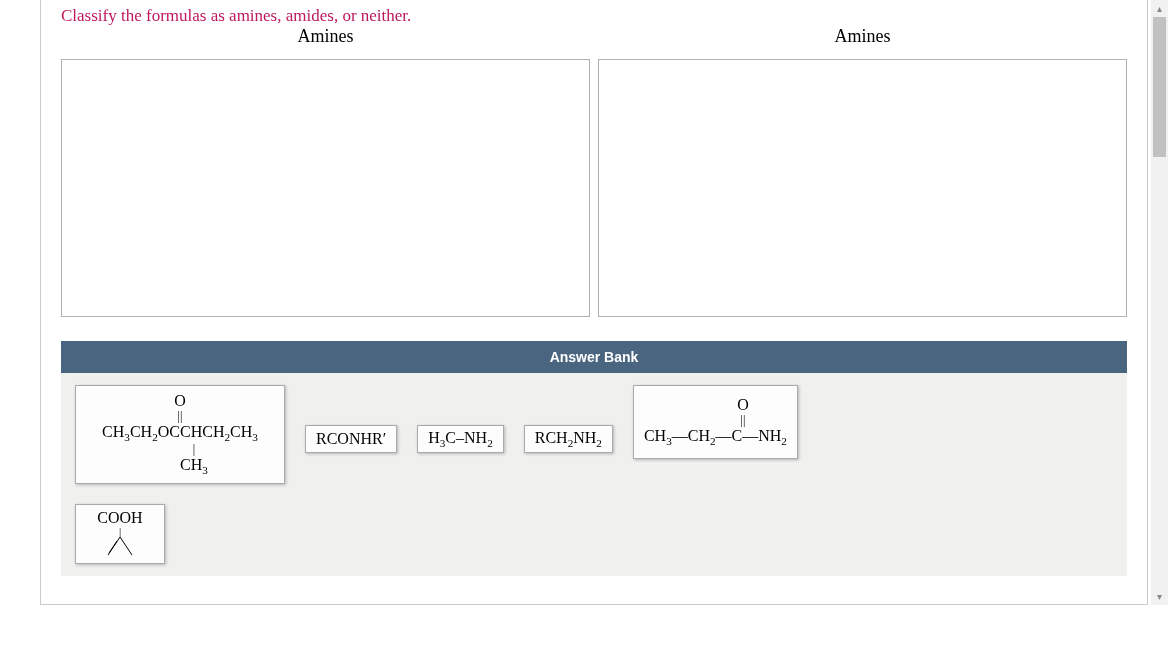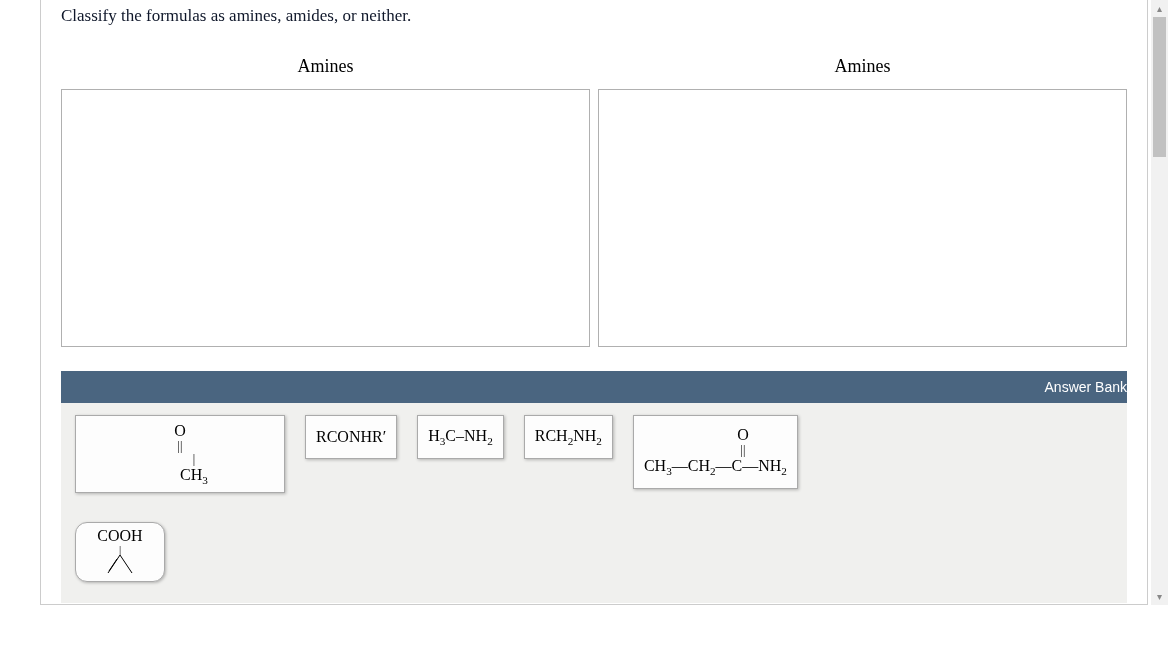--- a/index.html
+++ b/index.html
@@ -23,22 +23,21 @@
       height: 605px;
       background: #fff;
       border-left: 1px solid #ccc;
       border-right: 1px solid #ccc;
       border-bottom: 1px solid #ccc;
       padding: 6px 20px 0 20px;
       overflow: hidden;
     }
     .question-text {
       font-size: 17px;
-      color: #0f172a;
-      margin-bottom: 30px;
+      color: #be185d;
     }
     .categories-row {
       display: flex;
       justify-content: space-between;
       gap: 8px;
       margin-bottom: 24px;
     }
     .category {
       flex: 1;
       display: flex;
@@ -54,22 +53,22 @@
       width: 100%;
       height: 258px;
       border: 1px solid #b0b0b0;
       background: #fff;
     }
     .answer-bank-header {
       background: #4a6580;
       color: #fff;
       font-family: Arial, sans-serif;
       font-size: 14px;
-      font-weight: normal;
-      text-align: right;
+      font-weight: bold;
+      text-align: center;
       padding: 8px 0;
       width: 100%;
     }
     .answer-bank-body {
       background: #f0f0ee;
       padding: 12px 14px;
       width: 100%;
       min-height: 200px;
       display: flex;
       flex-wrap: wrap;
@@ -92,21 +91,22 @@
       min-width: 210px;
       min-height: 78px;
       flex-direction: column;
       line-height: 1.2;
     }
     .chip.medium {
       min-width: 160px;
       min-height: 74px;
     }
     .chip.small {
-      height: 44px;
+      height: 28px;
+      margin-top: 40px;
     }
     sub {
       font-size: 0.7em;
       vertical-align: sub;
     }
     .structure-oc {
       text-align: center;
       line-height: 1.1;
     }
     .structure-line {
@@ -146,21 +146,20 @@
       width: 100%;
     }
     .cooh-chip {
       min-width: 90px;
       min-height: 50px;
       display: inline-flex;
       flex-direction: column;
       align-items: center;
       justify-content: flex-start;
       padding-top: 4px;
-      border-radius: 12px;
     }
   </style>
 </head>
 <body>
 
 <div class="outer-container">
   <div class="question-text">Classify the formulas as amines, amides, or neither.</div>
 
   <div class="categories-row">
     <div class="category">
@@ -174,20 +173,21 @@
   </div>
 
   <div class="answer-bank-header">Answer Bank</div>
 
   <div class="answer-bank-body">
 
     <div class="chip large">
       <div class="structure-oc">
         <div class="structure-line">O</div>
         <div class="structure-line" style="font-size:12px">||</div>
+        <div class="structure-line">CH<sub>3</sub>CH<sub>2</sub>OCCHCH<sub>2</sub>CH<sub>3</sub></div>
         <div class="structure-line" style="font-size:12px; margin-left:28px">|</div>
         <div class="structure-line" style="margin-left:28px">CH<sub>3</sub></div>
       </div>
     </div>
 
     <div class="chip small">
       <span>RCONHR′</span>
     </div>
 
     <div class="chip small">

